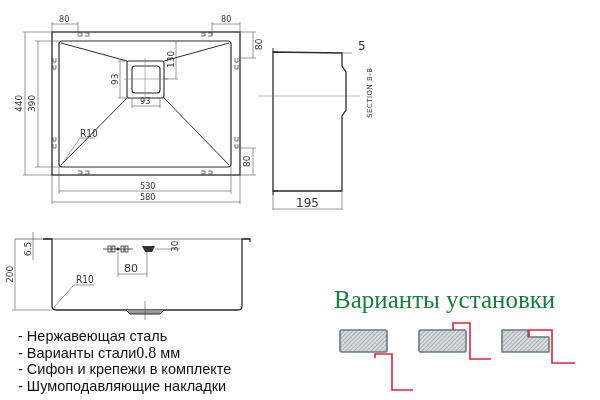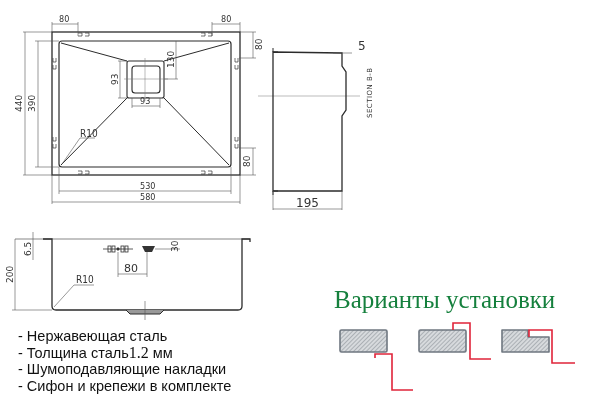--- a/index.html
+++ b/index.html
@@ -205,16 +205,16 @@
       <path d="M502,330 H528 V337 H549 V352 H502 Z" fill="url(#hatch)" stroke="#6f7780" stroke-width="1.6" stroke-linejoin="round"></path>
       <path d="M529,337 V330 H552 V363 H575" fill="none" stroke="#e0243a" stroke-width="1.6"></path>
     </g>
   </g>
 </svg>
 
 <div class="install-title">Варианты установки</div>
 
 <ul class="spec-list">
   <li><span>- Нержавеющая сталь</span></li>
-  <li><span>- Толщина сталь</span><span class="num">1.2</span><span> мм</span></li>
+  <li><span>- Варианты стали</span><span class="num">0.8</span><span> мм</span></li>
+  <li><span>- Сифон и крепежи в комплекте</span></li>
   <li><span>- Шумоподавляющие накладки</span></li>
-  <li><span>- Сифон и крепежи в комплекте</span></li>
 </ul>
 
 </body></html>

